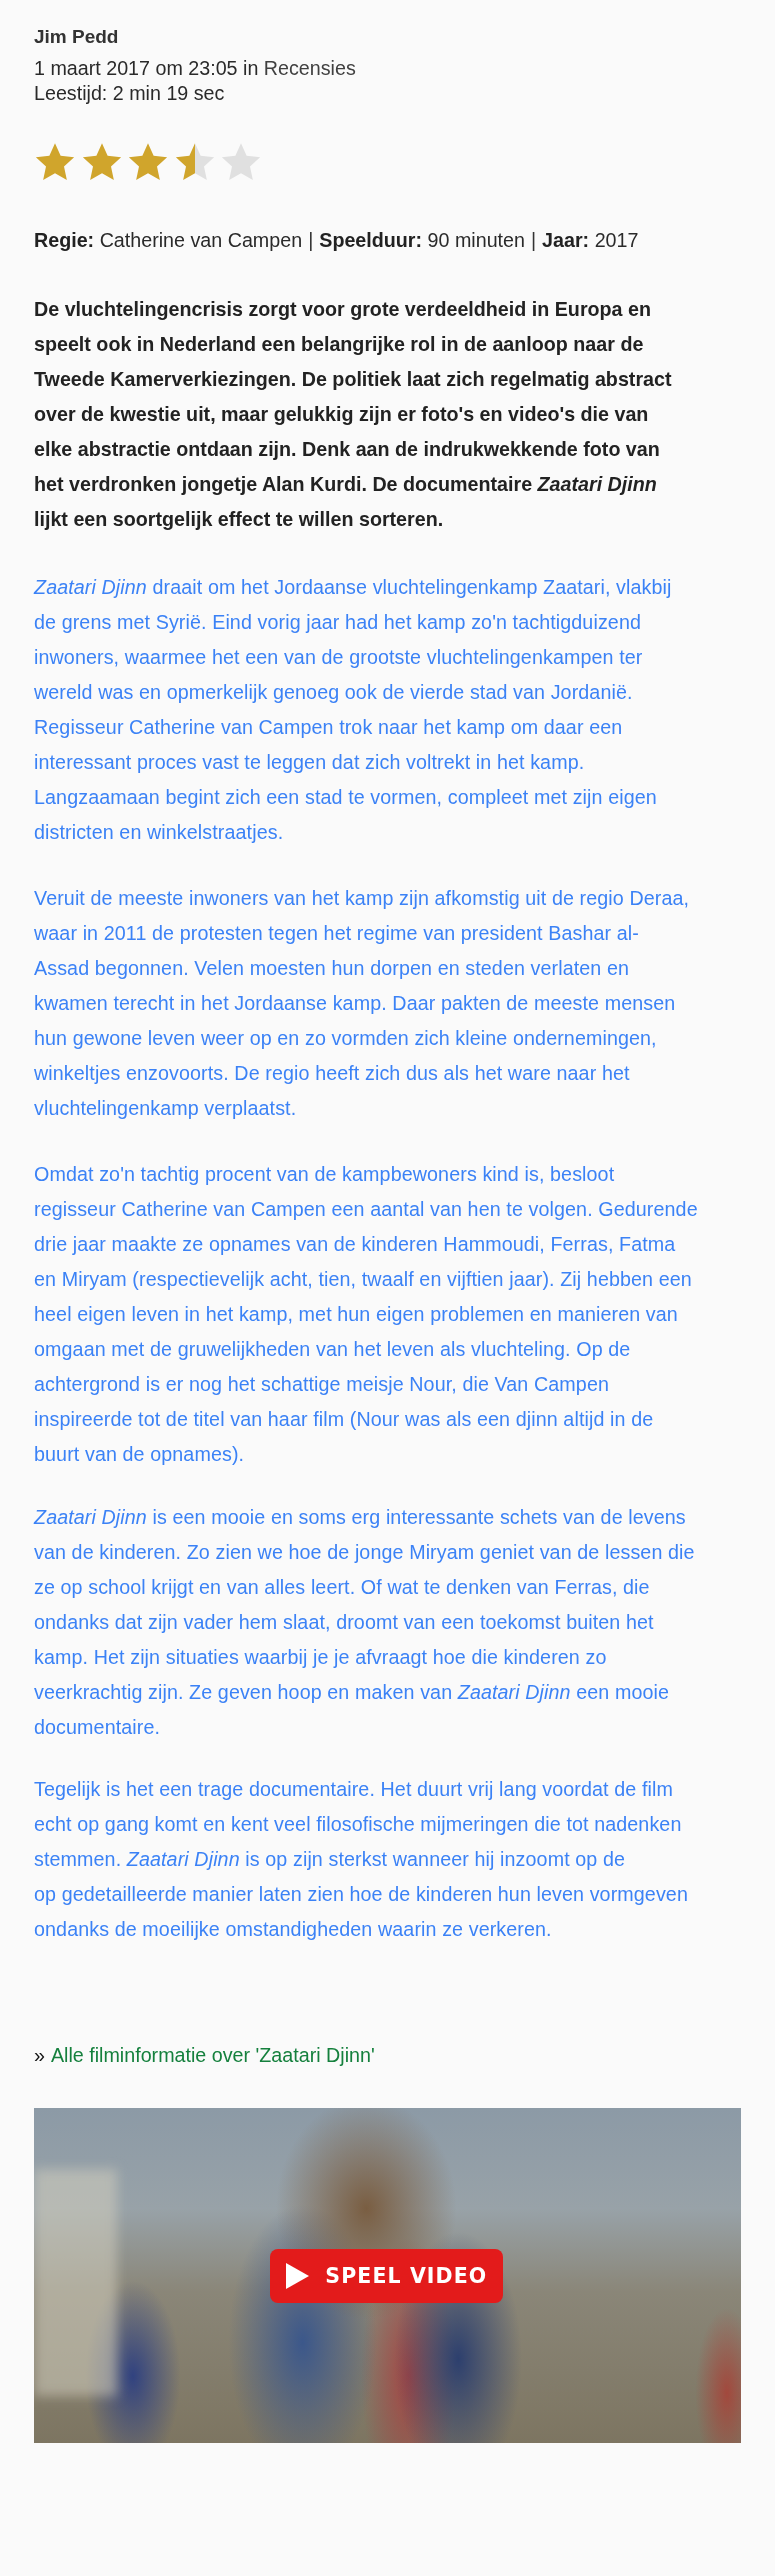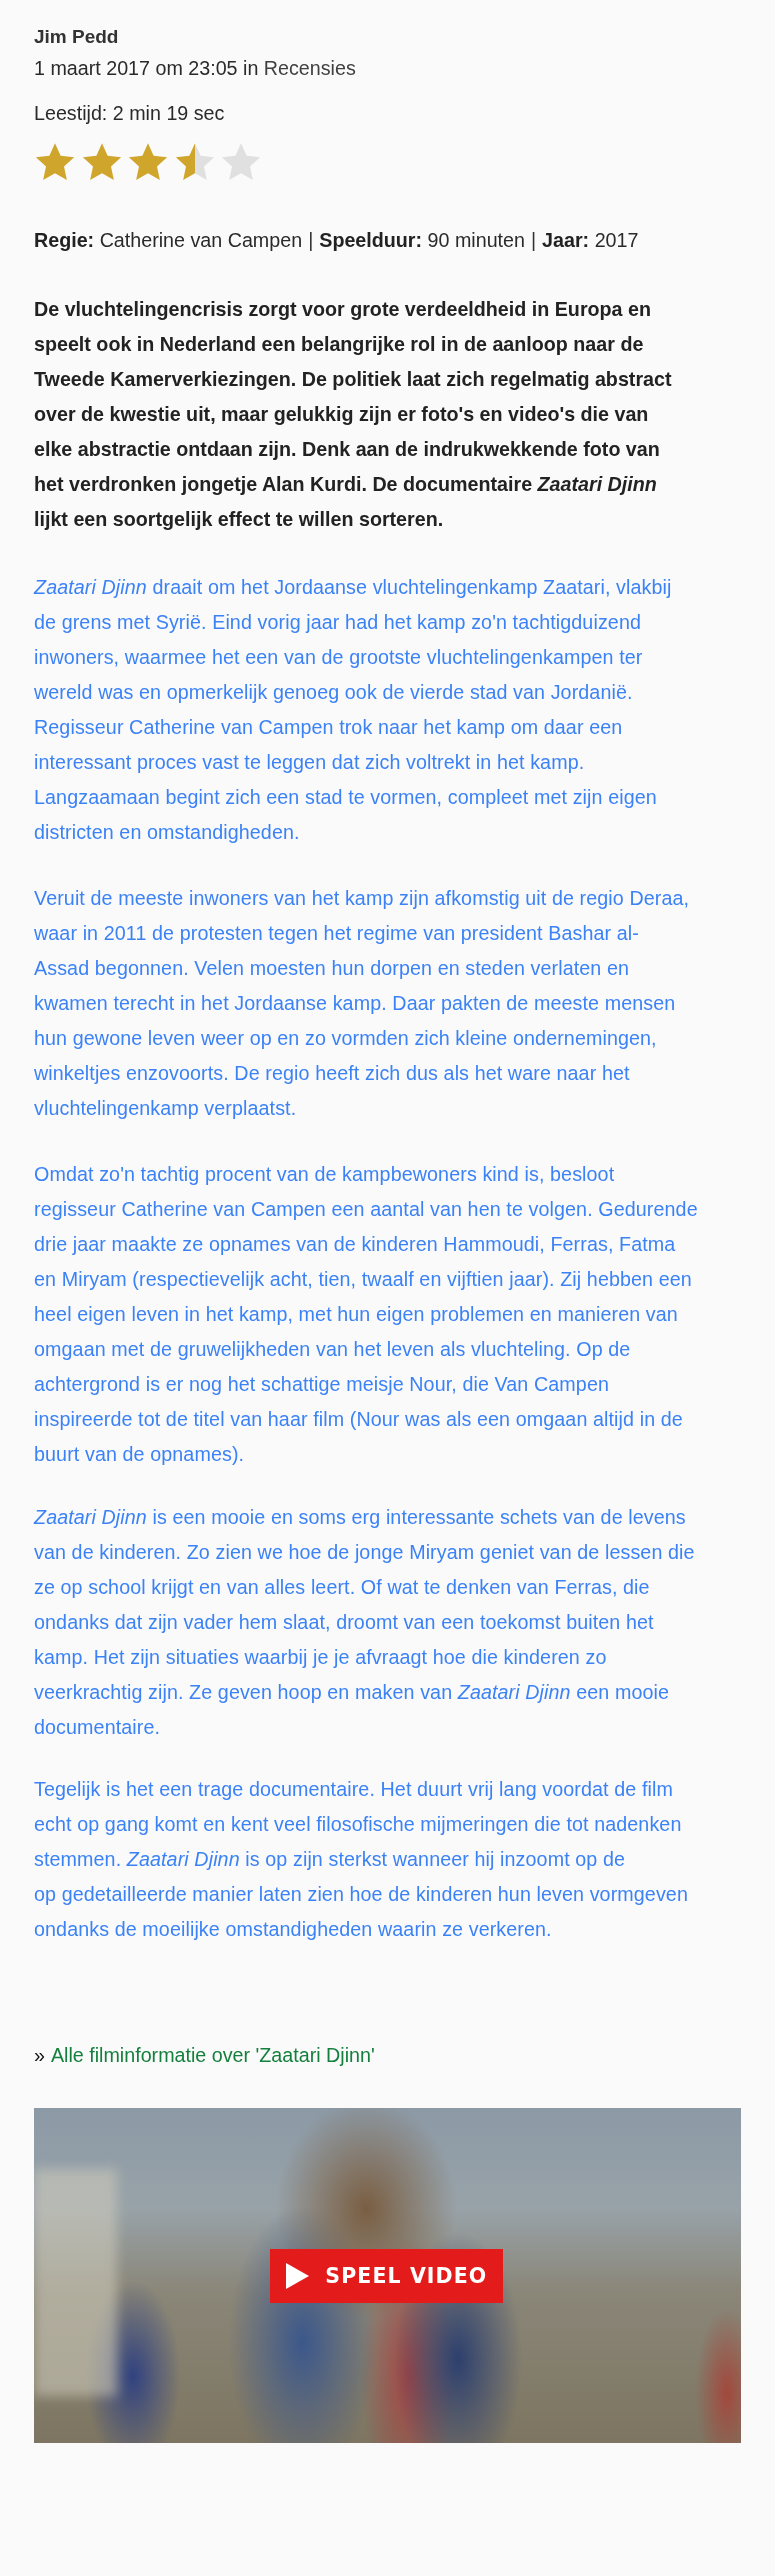--- a/index.html
+++ b/index.html
@@ -9,21 +9,21 @@
     background: #fafafa;
     color: #222222;
     font-family: "Liberation Sans", sans-serif;
     position: relative;
     overflow: hidden;
   }
   .abs { position: absolute; left: 34px; white-space: nowrap; }
   .author { top: 23px; font-size: 19px; font-weight: bold; color: #333333; line-height: 27px; }
   .meta { font-size: 19.7px; line-height: 27px; color: #2a2a2a; }
   .meta.date { top: 55px; }
-  .meta.read { top: 100px; }
+  .meta.read { top: 80px; }
   .cat-link { color: #404040; text-decoration: none; }
   .stars { position: absolute; left: 34px; top: 141px; display: flex; gap: 4.5px; }
   .star { width: 42px; height: 42px; display: block; }
   .credits { top: 226px; font-size: 19.7px; line-height: 29px; color: #2a2a2a; text-align: right; }
   .credits b { font-weight: bold; color: #222; }
   .credits .sep { padding: 0 6px; color: #333; }
   .para { position: absolute; left: 34px; width: 712px; }
   .line { height: 35px; line-height: 35px; font-size: 19.7px; white-space: nowrap; letter-spacing: 0.1px; }
   .para.intro .line { font-weight: bold; color: #222; letter-spacing: 0px; }
   .para.body .line { color: #3b82f6; }
@@ -39,21 +39,21 @@
       radial-gradient(ellipse 106px 197px at 38% 70%, rgba(55,85,140,0.95), rgba(55,85,140,0) 70%),
       radial-gradient(ellipse 91px 182px at 60% 75%, rgba(40,60,110,0.95), rgba(40,60,110,0) 70%),
       radial-gradient(ellipse 68px 197px at 53% 80%, rgba(170,60,60,0.85), rgba(170,60,60,0) 70%),
       radial-gradient(ellipse 68px 136px at 14% 80%, rgba(40,60,130,0.9), rgba(40,60,130,0) 70%),
       radial-gradient(ellipse 45px 121px at 98% 85%, rgba(170,60,50,0.8), rgba(170,60,50,0) 70%),
       linear-gradient(180deg, #8c9aa6 0%, #98a2a8 30%, #8a8678 55%, #7d7561 100%);
   }
   .video .blur-left { position: absolute; left: 0; top: 61px; width: 83px; height: 227px; background: rgba(210,205,190,0.55); filter: blur(6px); }
   .play-btn {
     position: absolute; left: 236px; top: 141px; width: 233px; height: 54px;
-    background: #e31b1b; border-radius: 0;
+    background: #e31b1b; border-radius: 8px;
     display: flex; align-items: center; justify-content: center; gap: 16.7px;
     cursor: pointer;
   }
   .play-icon { width: 0; height: 0; border-left: 23px solid #ffffff; border-top: 13.6px solid transparent; border-bottom: 13.6px solid transparent; }
   .play-label { color: #ffffff; font-weight: bold; font-size: 20.5px; letter-spacing: 1.1px; font-family: "DejaVu Sans", sans-serif; }
 </style>
 </head>
 <body>
 
 <div>
@@ -136,40 +136,40 @@
 
 <div id="body-paras">
     <div class="para body" style="top: 570px;">
       <div class="line"><i>Zaatari Djinn</i><span> draait om het Jordaanse vluchtelingenkamp Zaatari, vlakbij</span></div>
       <div class="line"><span>de grens met Syrië. Eind vorig jaar had het kamp zo'n tachtigduizend</span></div>
       <div class="line"><span>inwoners, waarmee het een van de grootste vluchtelingenkampen ter</span></div>
       <div class="line"><span>wereld was en opmerkelijk genoeg ook de vierde stad van Jordanië.</span></div>
       <div class="line"><span>Regisseur Catherine van Campen trok naar het kamp om daar een</span></div>
       <div class="line"><span>interessant proces vast te leggen dat zich voltrekt in het kamp.</span></div>
       <div class="line"><span>Langzaamaan begint zich een stad te vormen, compleet met zijn eigen</span></div>
-      <div class="line"><span>districten en omstandigheden.</span></div>
+      <div class="line"><span>districten en winkelstraatjes.</span></div>
     </div>
     <div class="para body" style="top: 881px;">
       <div class="line"><span>Veruit de meeste inwoners van het kamp zijn afkomstig uit de regio Deraa,</span></div>
       <div class="line"><span>waar in 2011 de protesten tegen het regime van president Bashar al-</span></div>
       <div class="line"><span>Assad begonnen. Velen moesten hun dorpen en steden verlaten en</span></div>
       <div class="line"><span>kwamen terecht in het Jordaanse kamp. Daar pakten de meeste mensen</span></div>
       <div class="line"><span>hun gewone leven weer op en zo vormden zich kleine ondernemingen,</span></div>
       <div class="line"><span>winkeltjes enzovoorts. De regio heeft zich dus als het ware naar het</span></div>
       <div class="line"><span>vluchtelingenkamp verplaatst.</span></div>
     </div>
     <div class="para body" style="top: 1157px;">
       <div class="line"><span>Omdat zo'n tachtig procent van de kampbewoners kind is, besloot</span></div>
       <div class="line"><span>regisseur Catherine van Campen een aantal van hen te volgen. Gedurende</span></div>
       <div class="line"><span>drie jaar maakte ze opnames van de kinderen Hammoudi, Ferras, Fatma</span></div>
       <div class="line"><span>en Miryam (respectievelijk acht, tien, twaalf en vijftien jaar). Zij hebben een</span></div>
       <div class="line"><span>heel eigen leven in het kamp, met hun eigen problemen en manieren van</span></div>
       <div class="line"><span>omgaan met de gruwelijkheden van het leven als vluchteling. Op de</span></div>
       <div class="line"><span>achtergrond is er nog het schattige meisje Nour, die Van Campen</span></div>
-      <div class="line"><span>inspireerde tot de titel van haar film (Nour was als een omgaan altijd in de</span></div>
+      <div class="line"><span>inspireerde tot de titel van haar film (Nour was als een djinn altijd in de</span></div>
       <div class="line"><span>buurt van de opnames).</span></div>
     </div>
     <div class="para body" style="top: 1500px;">
       <div class="line"><i>Zaatari Djinn</i><span> is een mooie en soms erg interessante schets van de levens</span></div>
       <div class="line"><span>van de kinderen. Zo zien we hoe de jonge Miryam geniet van de lessen die</span></div>
       <div class="line"><span>ze op school krijgt en van alles leert. Of wat te denken van Ferras, die</span></div>
       <div class="line"><span>ondanks dat zijn vader hem slaat, droomt van een toekomst buiten het</span></div>
       <div class="line"><span>kamp. Het zijn situaties waarbij je je afvraagt hoe die kinderen zo</span></div>
       <div class="line"><span>veerkrachtig zijn. Ze geven hoop en maken van </span><i>Zaatari Djinn</i><span> een mooie</span></div>
       <div class="line"><span>documentaire.</span></div>

